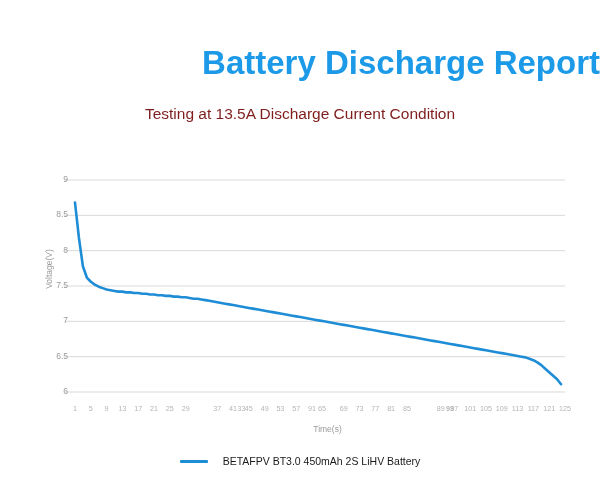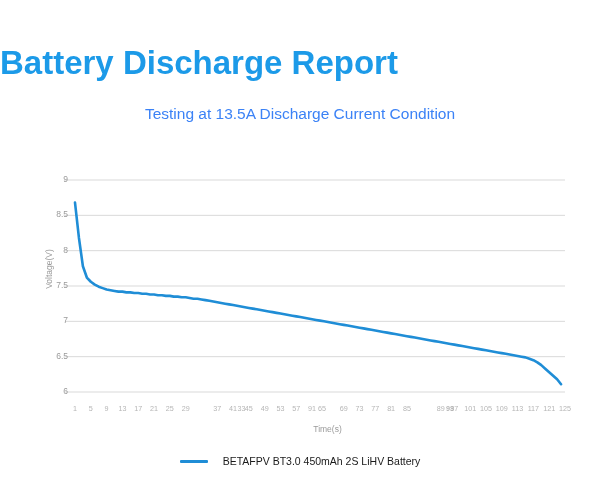--- a/index.html
+++ b/index.html
@@ -18,21 +18,21 @@
     width: 600px;
     height: 479px;
     position: relative;
     background: #ffffff;
   }
   .title {
     position: absolute;
     left: 0;
     top: 44px;
     width: 600px;
-    text-align: left;
+    text-align: right;
     font-size: 33px;
     font-weight: bold;
     color: #1c9ae8;
     letter-spacing: 0px;
     line-height: 38px;
     white-space: nowrap;
   }
   .subtitle {
     position: absolute;
     left: 0;
@@ -135,21 +135,21 @@
     left: 0;
     top: 0;
   }
 </style>
 </head>
 <body>
 
 <div id="report">
 
   <div class="title" style="color: rgb(28, 154, 232);">Battery Discharge Report</div>
-  <div class="subtitle" style="color: #3b82f6;">Testing at 13.5A Discharge Current Condition</div>
+  <div class="subtitle" style="color: #7f1d1d;">Testing at 13.5A Discharge Current Condition</div>
 
   <div class="chart-area">
 
     <svg class="plot" id="plot-svg" width="600" height="479">
         <line x1="65" x2="565" y1="180" y2="180" stroke="#d9d9d9" stroke-width="1"></line>
         <line x1="65" x2="565" y1="215.33333333333331" y2="215.33333333333331" stroke="#d9d9d9" stroke-width="1"></line>
         <line x1="65" x2="565" y1="250.66666666666669" y2="250.66666666666669" stroke="#d9d9d9" stroke-width="1"></line>
         <line x1="65" x2="565" y1="286" y2="286" stroke="#d9d9d9" stroke-width="1"></line>
         <line x1="65" x2="565" y1="321.33333333333337" y2="321.33333333333337" stroke="#d9d9d9" stroke-width="1"></line>
         <line x1="65" x2="565" y1="356.6666666666667" y2="356.6666666666667" stroke="#d9d9d9" stroke-width="1"></line>

